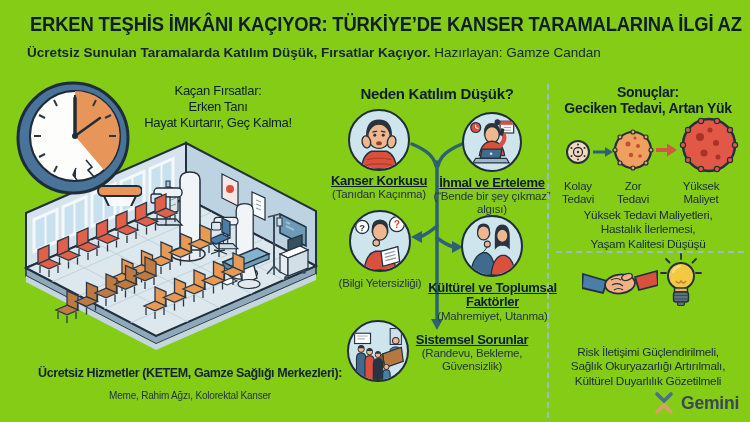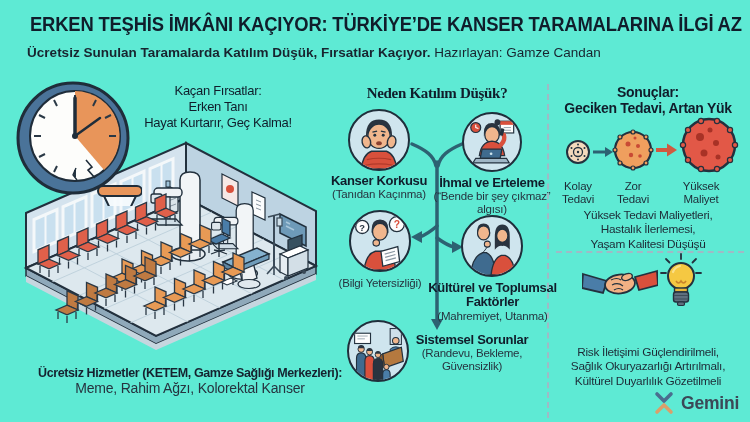--- a/index.html
+++ b/index.html
@@ -1,29 +1,29 @@
 <!DOCTYPE html>
 <html><head>
 <meta charset="utf-8">
 <style>
   html,body{margin:0;padding:0;background:#d9efec;}
-  .canvas{position:relative;width:750px;height:422px;background:#5eead4;
+  .canvas{position:relative;width:750px;height:422px;background:#84cc16;
     font-family:"Liberation Sans",sans-serif;color:#15222f;overflow:hidden;}
   .abs{position:absolute;}
   .c{text-align:center;}
   .b{font-weight:bold;}
   .nw{white-space:nowrap;}
   .title{left:0;top:13px;width:750px;font-size:20px;font-weight:bold;
     letter-spacing:-.2px;transform:scaleX(.92);transform-origin:center;color:#101d2b;}
   .subtitle{left:0;top:45px;width:628px;font-size:13.5px;color:#18242f;}
   .hl{font-size:13px;font-weight:normal;line-height:1.22;letter-spacing:-.3px;color:#101d2b;}
   .cause{border-radius:50%;background:#cfe5ee;border:2.5px solid #1f2e3b;
     overflow:hidden;box-sizing:border-box;width:62px;height:62px;}
   .cause svg{display:block;width:100%;height:100%;}
-  .lb{font-size:13px;font-weight:bold;line-height:1.1;letter-spacing:-.3px;color:#101d2b;}
+  .lb{font-size:13px;font-weight:bold;line-height:1.1;letter-spacing:-.3px;color:#101d2b;text-decoration:underline;}
   .ls{font-size:11.5px;line-height:1.12;letter-spacing:-.2px;color:#26333f;}
   .rh{font-size:14px;font-weight:bold;line-height:1.15;letter-spacing:-.3px;color:#101d2b;}
   .rp{font-size:11.8px;line-height:1.22;letter-spacing:-.25px;color:#1d2a36;}
   .stage-lb{font-size:11.5px;line-height:1.15;letter-spacing:-.2px;color:#1d2a36;}
   .vdash{border-left:2px dashed #9fbac6;width:0;}
   .hdash{border-top:2px dashed #9fbac6;height:0;}
   .gem{display:flex;align-items:center;gap:5px;}
   .gem-t{font-size:17.5px;font-weight:bold;color:#3b4857;letter-spacing:-.2px;}
 </style>
 </head>
@@ -211,24 +211,24 @@
       <path d="M92,120 L124,120 L110,149 L124,178 L92,178 L106,149 Z" fill="#f6fbfd" fill-opacity="0.92" stroke="#1f2d3a" stroke-width="2"></path>
       <polygon points="98,138 118,138 108,151 " fill="#d9503c"></polygon>
       <line x1="108" y1="152" x2="108" y2="172" stroke="#d9503c" stroke-width="2"></line>
       <path d="M95,177 Q108,158 121,177 Z" fill="#d9503c"></path>
       <rect x="86" y="176" width="44" height="10" rx="5" fill="#e8955a" stroke="#1f2d3a" stroke-width="2"></rect>
     </g>
   </svg>
 
   <div class="abs c" style="left:5px;top:366px;width:370px;">
     <div class="b nw" style="font-size:12.5px;letter-spacing:-.4px;">Ücretsiz Hizmetler (KETEM, Gamze Sağlığı Merkezleri):</div>
-    <div class="nw" style="font-size:14px;letter-spacing:-.2px;color:#26333f;">Meme, Rahim Ağzı, Kolorektal Kanser</div>
-  </div>
-
-  <div class="abs c rh nw" style="left:337px;top:85px;width:200px;font-size:15px;font-family:Liberation Serif, serif;">Neden Katılım Düşük?</div>
+    <div class="nw" style="font-size:10px;letter-spacing:-.2px;color:#26333f;margin-top:10px;">Meme, Rahim Ağzı, Kolorektal Kanser</div>
+  </div>
+
+  <div class="abs c rh nw" style="left:337px;top:85px;width:200px;font-size:15px;">Neden Katılım Düşük?</div>
 
   <svg class="abs" style="left:340px;top:100px;" width="200" height="240" viewBox="0 0 200 240">
     <g stroke="#2d6272" stroke-width="3.5" fill="none" stroke-linecap="round">
       <path d="M72,44 C86,50 94,56 96,66"></path>
       <path d="M122,44 C108,50 100,56 98,66"></path>
       <path d="M97,62 L97,220"></path>
       <path d="M97,126 C90,132 85,135 80,137"></path>
       <path d="M97,138 C104,143 109,146 114,147"></path>
     </g>
     <polygon points="82,131 82,143 71,137" fill="#2d6272"></polygon>

